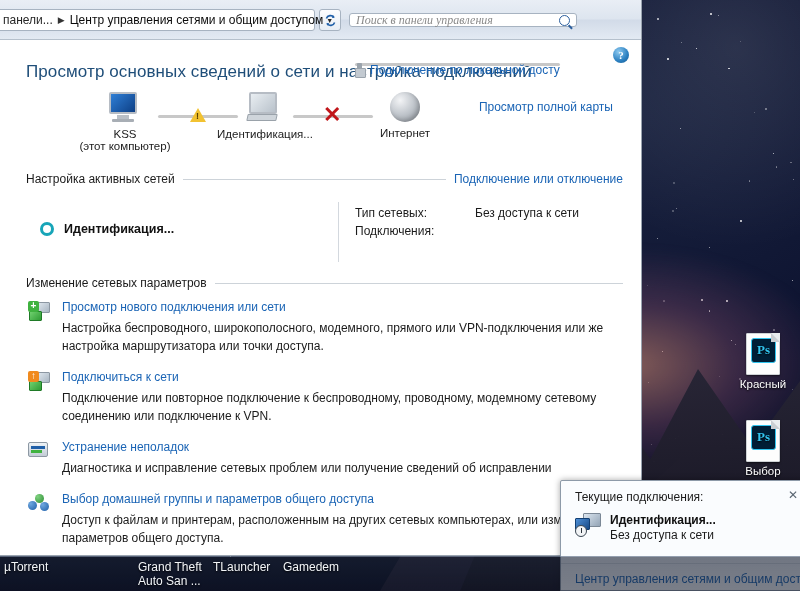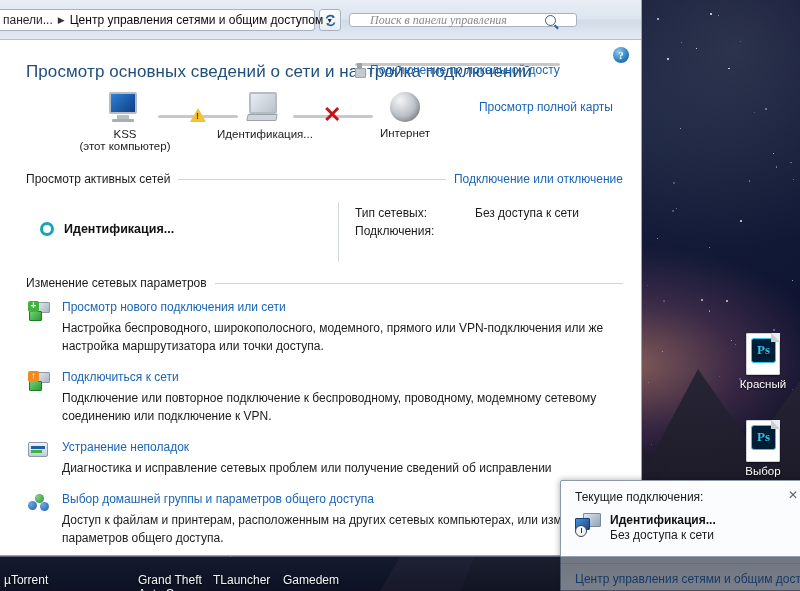--- a/index.html
+++ b/index.html
@@ -139,21 +139,21 @@
     background: linear-gradient(180deg,#fdfdfe,#e7edf4);
     display:flex; align-items:center; justify-content:center;
     color:#1f5fa8; font-size: 13px; font-weight:bold;
   }
   .searchbox {
     width: 228px; height: 14px;
     background:#fff;
     border:1px solid #a7b3c1;
     border-radius:3px;
     display:flex; align-items:center;
-    padding: 0 20px;
+    padding: 0 6px;
     margin-left: 4px;
   }
   .searchbox .ph {
     flex:1; font-size: 12px; font-style: italic; color:#8a8a8a;
     font-family:"Liberation Serif", serif;
   }
   .mag {
     width:11px;height:11px;border:1.6px solid #2c5f9e;border-radius:50%;
     position:relative; flex:0 0 auto;
   }
@@ -280,21 +280,21 @@
   .fly-x{position:absolute;right:6px;top:7px;color:#5a6672;font-size:12px;}
 
   
   #taskbar{
     position:absolute; left:0; bottom:0; width:800px; height:35px;
     background: linear-gradient(180deg, rgba(28,36,54,.62) 0%, rgba(16,22,38,.55) 100%);
     border-top:1px solid rgba(180,200,225,.45);
     overflow:hidden;
   }
   .tb-item{
-    position:absolute; top:16px;
+    position:absolute; top:3px;
     color:#f2f5f8; font-size:12px; line-height:14px;
     text-shadow:0 1px 2px rgba(0,0,0,.9);
     white-space:pre-line;
   }
 </style>
 </head>
 <body>
 
 <div id="desktop">
   <div id="stars">
@@ -637,21 +637,21 @@
       <div class="node" style="left:327px; top:0;">
         <div class="globe"></div>
         <div>Интернет</div>
       </div>
 
       <div class="full-map-link">Просмотр полной карты</div>
     </div>
 
     <div class="sec">
       <div class="sec-head">
-        <span>Просмотр активных сетей</span>
+        <span>Настройка активных сетей</span>
         <span class="rule"></span>
         <span class="rlink">Подключение или отключение</span>
       </div>
       <div class="active-wrap">
         <div class="an-left">
           <span class="an-ring"></span>
           <span class="an-name">Идентификация...</span>
         </div>
         <div class="an-right">
           <div class="an-row">

